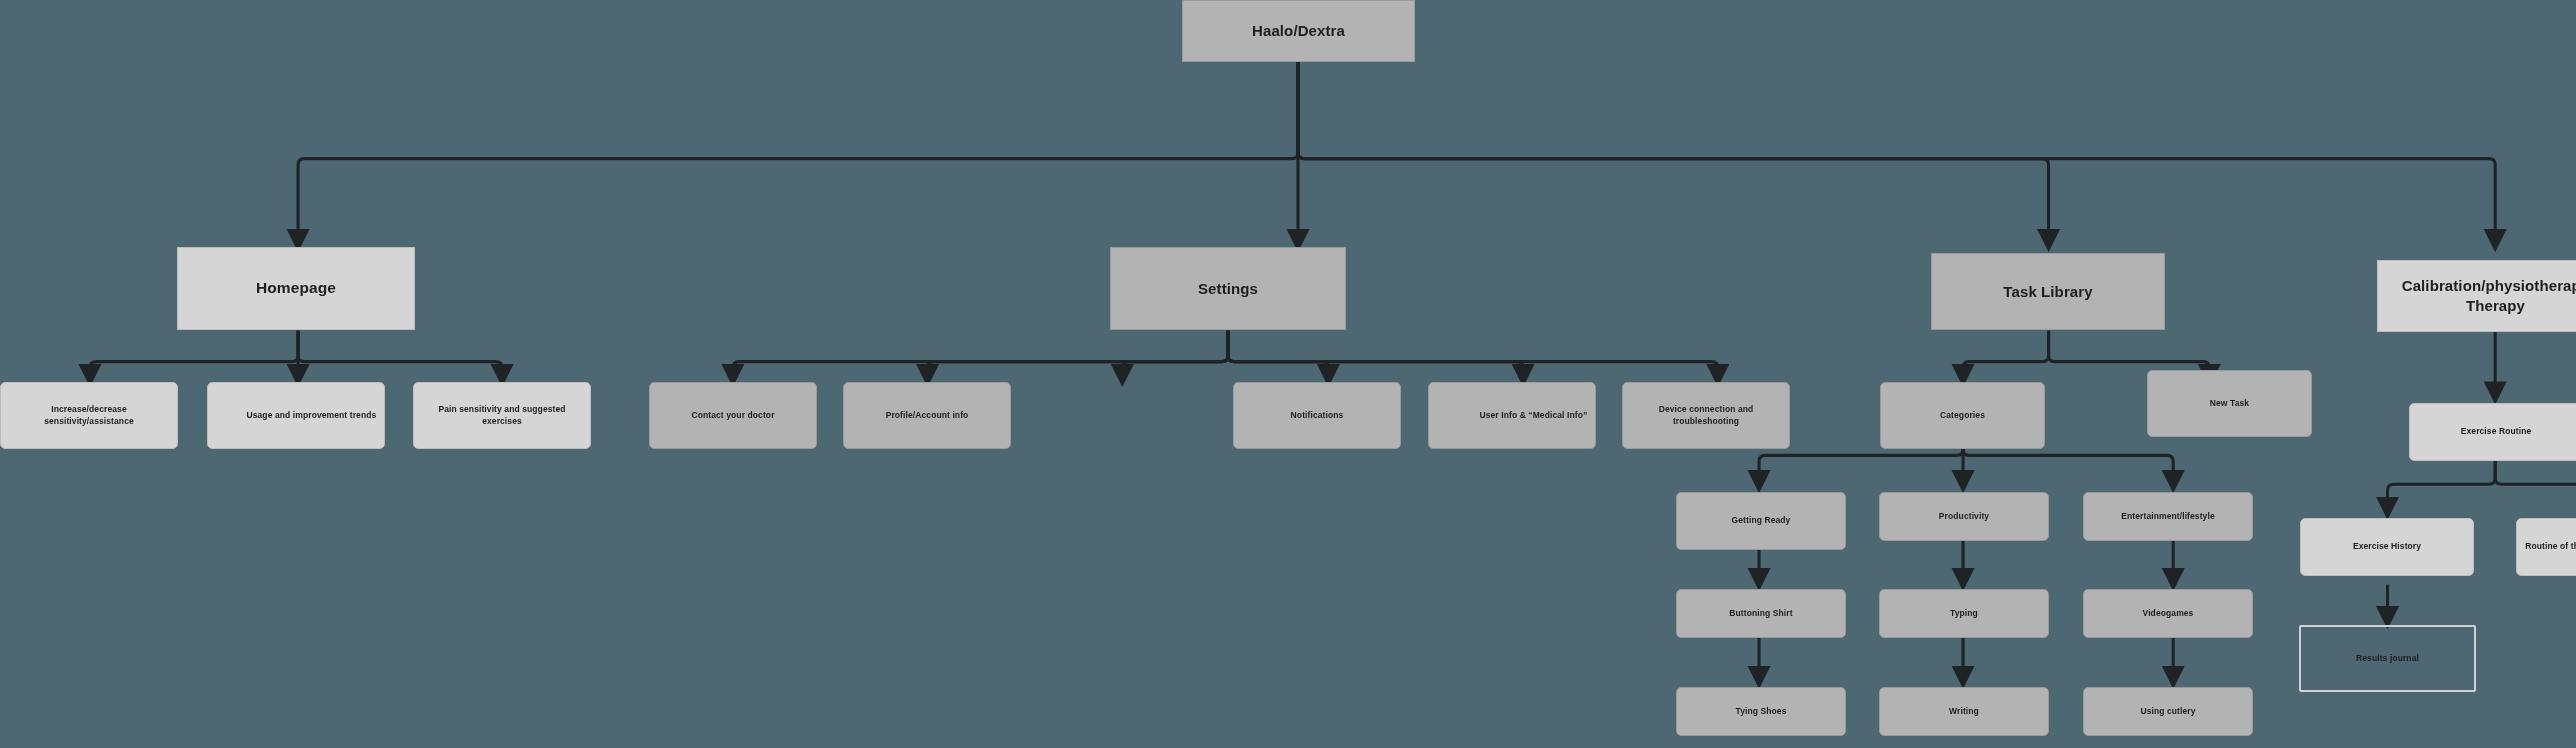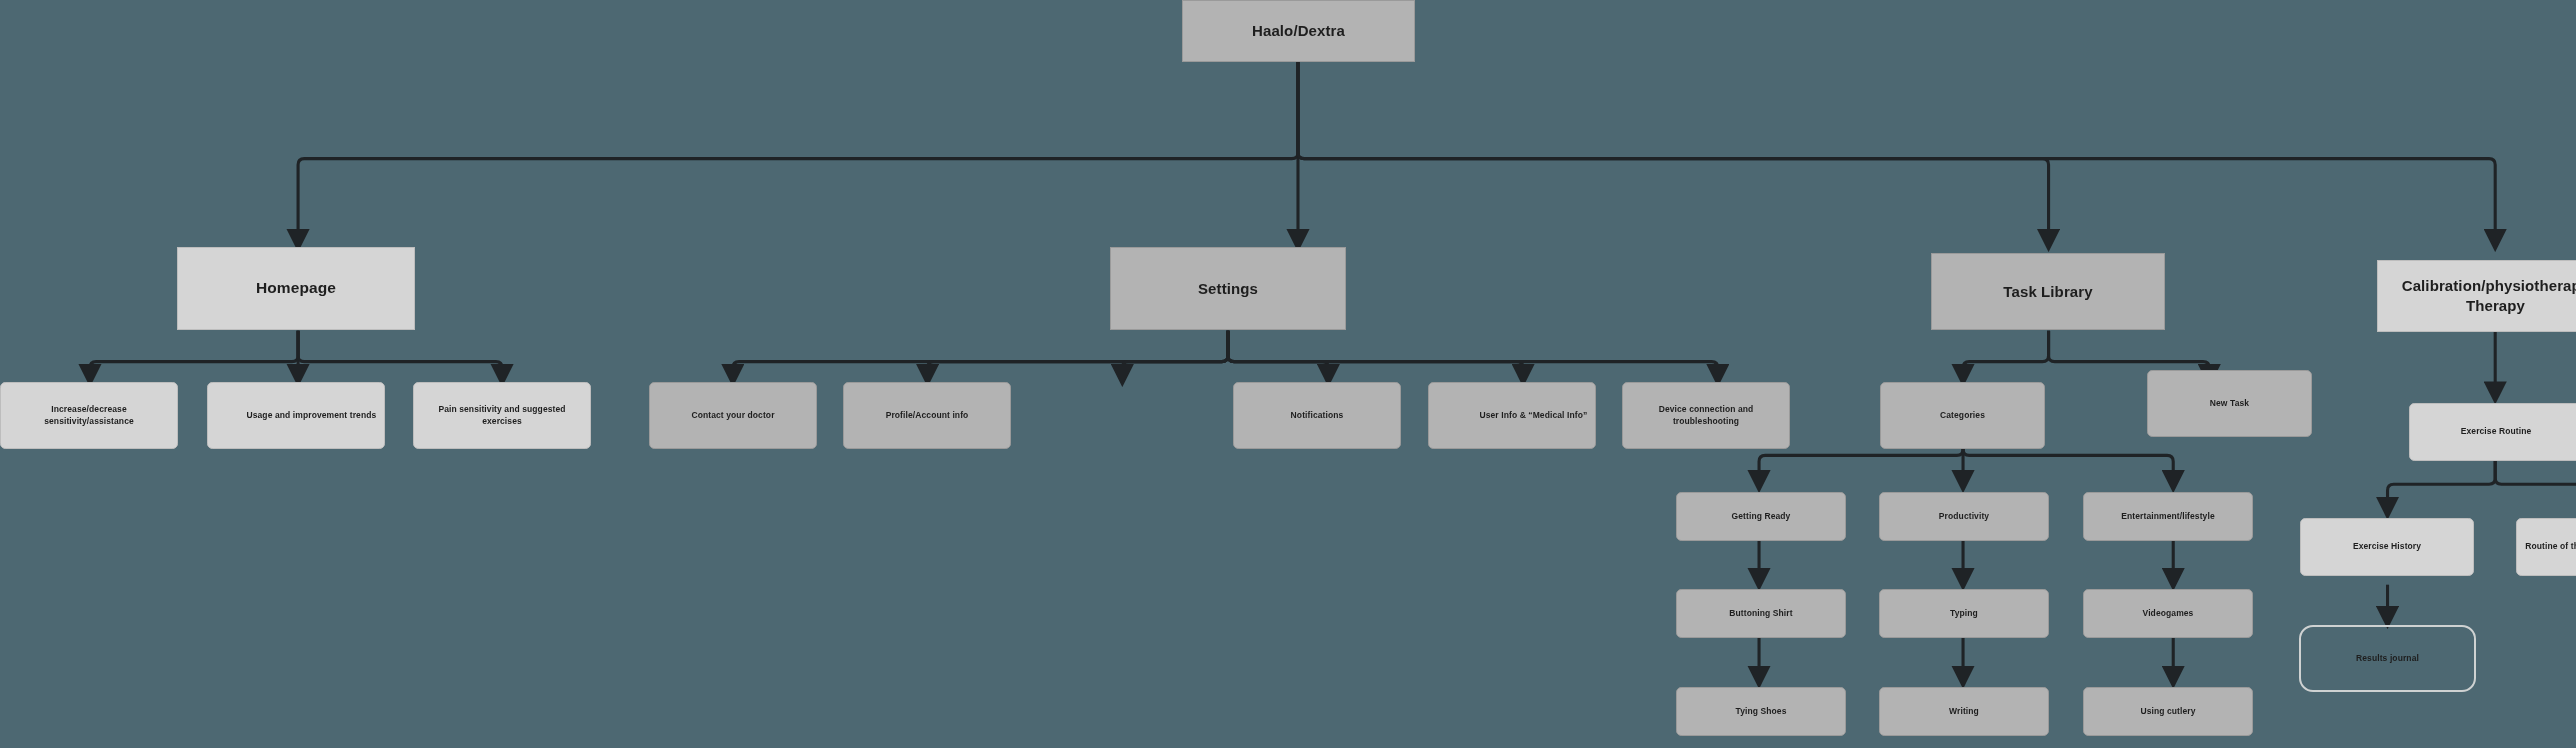--- a/index.html
+++ b/index.html
@@ -38,21 +38,21 @@
     z-index: 2;
   }
   
   .fill-mid   { background: #b3b3b3; border: 0.5px solid #9a9a9a; }
   .fill-light { background: #d5d5d5; border: 0.5px solid #bdbdbd; }
   .sq  { border-radius: 0; }
   .rnd { border-radius: 5.2px; }
   .sel {
     background: transparent;
     border: 2.6px solid #cfd2d2;
-    border-radius: 14px;
+    border-radius: 2px;
   }
   .t-lg  { font-size: 15.5px; }
   .t-md  { font-size: 15px; }
   .t-sm  { font-size: 8.5px; }
   .node span { display: block; }
 </style>
 </head>
 <body>
 
 <div id="canvas">
@@ -151,21 +151,21 @@
     <span>Device connection and troubleshooting</span>
   </div>
 
   <div class="node fill-mid rnd t-sm" style="left:1880px; top:382px; width:165px; height:67px;">
     <span>Categories</span>
   </div>
   <div class="node fill-mid rnd t-sm" style="left:2127px; top:370px; width:165px; height:67px;margin-left:20px;">
     <span>New Task</span>
   </div>
 
-  <div class="node fill-mid rnd t-sm" style="left:1676px; top:492px; width:170px; height:49px;">
+  <div class="node fill-mid rnd t-sm" style="left:1676px; top:492px; width:170px; height:58px;">
     <span>Getting Ready</span>
   </div>
   <div class="node fill-mid rnd t-sm" style="left:1676px; top:589px; width:170px; height:49px;">
     <span>Buttoning Shirt</span>
   </div>
   <div class="node fill-mid rnd t-sm" style="left:1676px; top:687px; width:170px; height:49px;">
     <span>Tying Shoes</span>
   </div>
 
   <div class="node fill-mid rnd t-sm" style="left:1879px; top:492px; width:170px; height:49px;">

